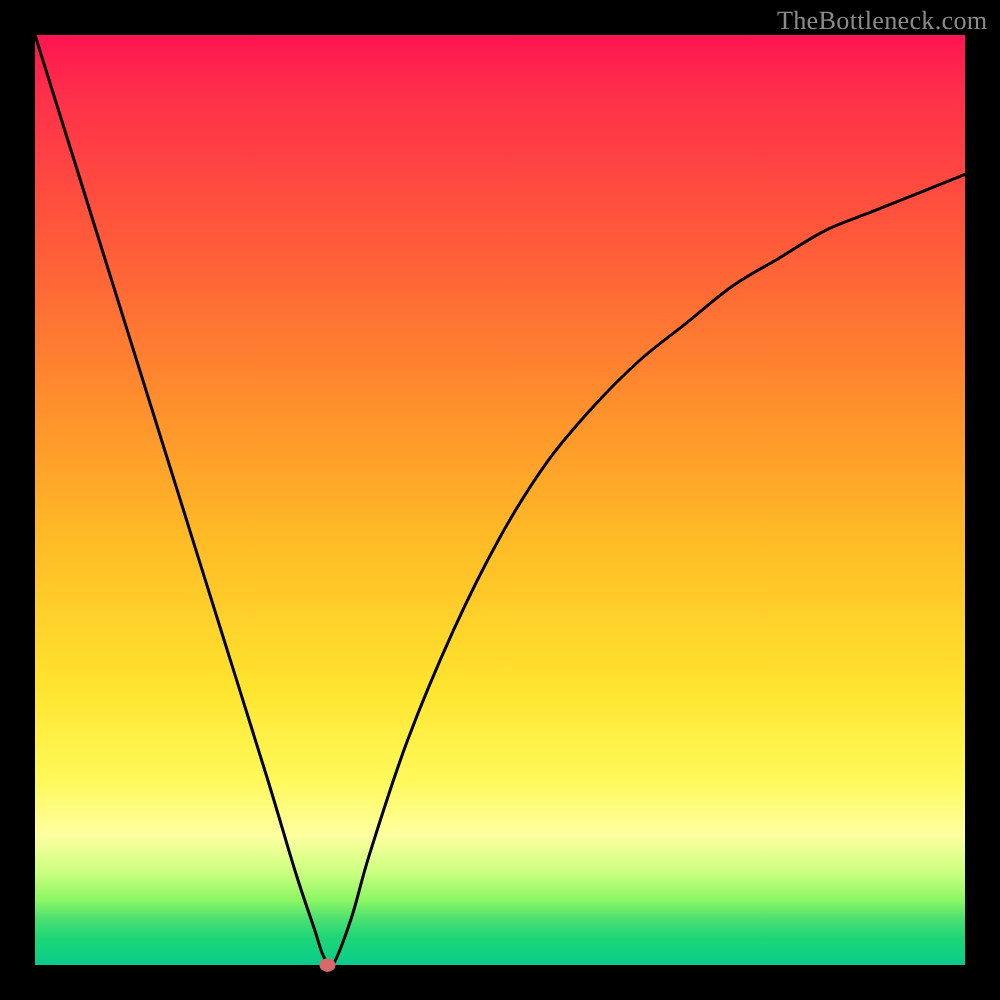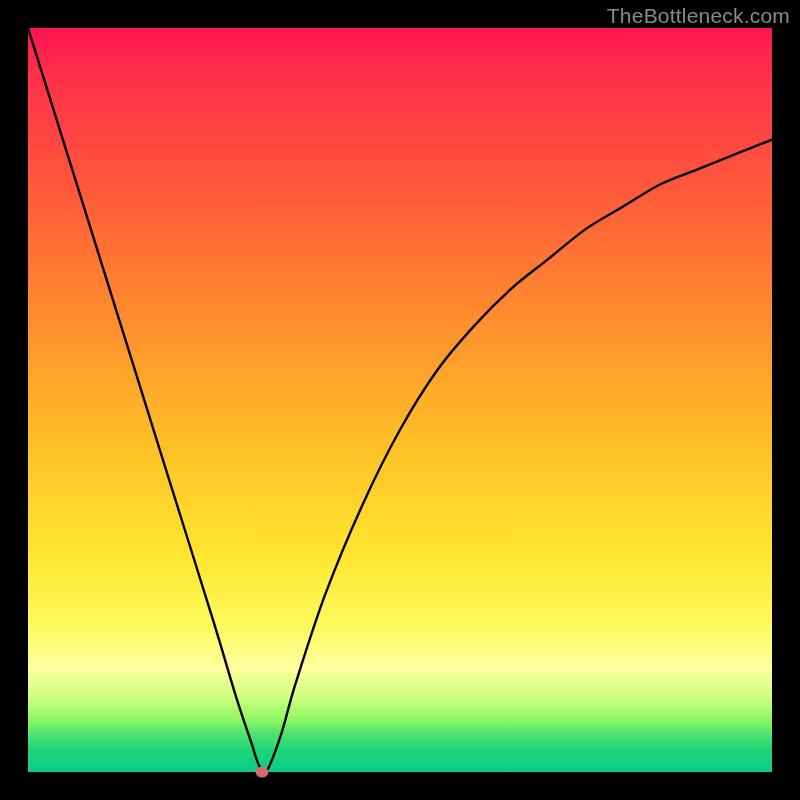--- a/index.html
+++ b/index.html
@@ -46,20 +46,21 @@
   }
   .watermark {
     position: absolute;
     top: 4px;
     right: 10px;
     color: #8a8a8a;
     font-size: 21px;
     font-weight: 500;
     letter-spacing: 0.2px;
     user-select: none;
+    font-family: Liberation Serif, serif;
   }
   svg.curve {
     position: absolute;
     top: 0;
     left: 0;
     width: 744px;
     height: 744px;
   }
   .marker {
     position: absolute;

